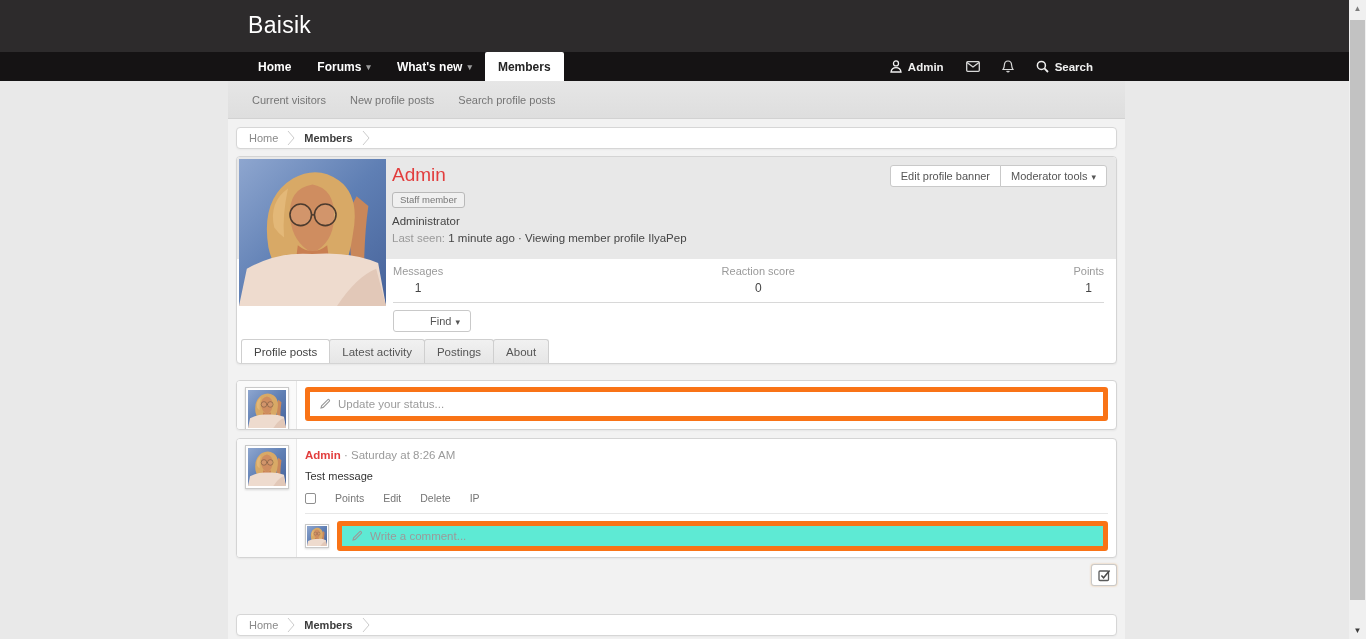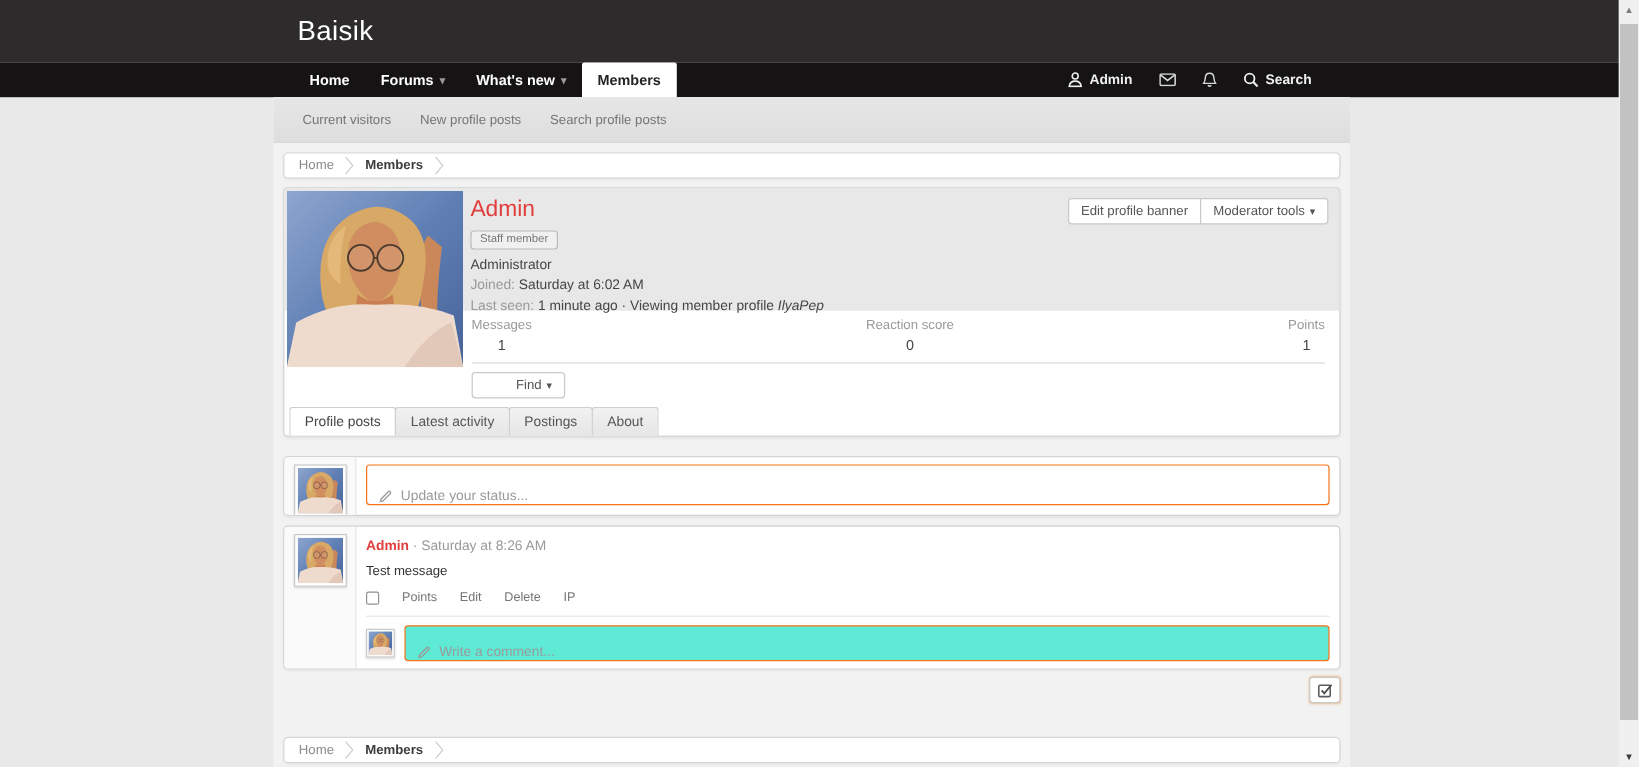--- a/index.html
+++ b/index.html
@@ -41,21 +41,21 @@
   
   .profile-block { position:relative; margin-top:7px; height:208px; background:#fff; border:1px solid #d4d4d4; border-radius:4px; box-shadow:0 1px 2px rgba(0,0,0,0.05); }
   .banner { height:102px; background:#e8e8e8; border-radius:3px 3px 0 0; }
   .avatar-lg { position:absolute; left:2px; top:2px; width:147px; height:147px; cursor:pointer; }
   .profile-info { position:absolute; left:155px; top:7px; }
   .username { color:#e23d3d; font-size:19px; font-weight:400; }
   .staff-badge { display:inline-block; margin-top:6px; font-size:9.5px; color:#777; border:1px solid #b9b9b9; border-radius:3px; padding:1px 7px 2px; background:rgba(255,255,255,0.35); }
   .role { margin-top:7px; font-size:11.5px; color:#454545; }
   .meta-line { margin-top:5px; font-size:11.5px; color:#9a9a9a; }
   .meta-line .val { color:#454545; }
-  .meta-line .target { color:#454545; font-style:italic; }
+  .meta-line .target { color:#454545; }
   .banner-buttons { position:absolute; right:9px; top:8px; display:flex; }
   .btn { background:#fff; border:1px solid #c9c9c9; color:#555; font-size:11px; padding:4px 10px; cursor:pointer; font-family:inherit; }
   .btn .caret { font-size:9px; color:#555; margin-left:4px; }
   .btn-left { border-radius:3px 0 0 3px; }
   .btn-right { border-radius:0 3px 3px 0; margin-left:-1px; }
   .stats { position:absolute; left:156px; right:12px; top:108px; display:flex; justify-content:space-between; }
   .stat { text-align:center; }
   .stat-label { font-size:11px; color:#9a9a9a; }
   .stat-value { font-size:12px; color:#454545; margin-top:4px; }
   .stats-divider { position:absolute; left:156px; right:12px; top:145px; border-top:1px solid #d8d8d8; }
@@ -68,21 +68,21 @@
   .flex-block { margin-top:16px; display:flex; background:#fff; border:1px solid #d4d4d4; border-radius:4px; box-shadow:0 1px 2px rgba(0,0,0,0.05); overflow:hidden; }
   .post-block { margin-top:8px; }
   .side-col { width:60px; background:#fafafa; border-right:1px solid #e7e7e7; display:flex; justify-content:center; padding-top:6px; position:relative; }
   .status-block { height:50px; }
   .post-block { height:120px; }
   .avatar-frame { background:#fff; border:1px solid #c9c9c9; padding:2px; box-shadow:0 1px 2px rgba(0,0,0,0.15); height:min-content; cursor:pointer; }
   .avatar-sm { width:38px; height:38px; display:block; }
   .avatar-xs { width:20px; height:20px; display:block; }
   .block-main { flex:1; display:flex; flex-direction:column; padding:6px 8px 8px 8px; }
   .status-block .block-main { justify-content:center; }
-  .input-box { display:flex; align-items:flex-end; border:1px solid #f97316; border-radius:3px; background:#fff; height:30px; padding:0 9px; flex:1; }
+  .input-box { display:flex; align-items:center; border:5px solid #f97316; border-radius:3px; background:#fff; height:30px; padding:0 9px; flex:1; }
   .input-box svg { flex:0 0 auto; margin-right:7px; }
   .input-box input { border:none; outline:none; flex:1; font-size:11.5px; color:#555; background:transparent; font-family:inherit; }
   .input-box input::placeholder { color:#9a9a9a; opacity:1; }
 
   .post-header { font-size:11.5px; margin-top:4px; }
   .post-author { color:#e23d3d; font-weight:bold; cursor:pointer; }
   .post-time { color:#9a9a9a; }
   .post-message { font-size:11px; color:#333; margin-top:9px; }
   .post-actions { display:flex; align-items:center; margin-top:10px; }
   .sel-box { width:11px; height:11px; border:1px solid #8f8f8f; border-radius:2px; background:#fff; cursor:pointer; }
@@ -209,24 +209,20 @@
       <div class="banner"></div>
       <svg class="avatar-lg">
           <use href="#avatar-art"></use>
         </svg>
 
       <div class="profile-info">
         <div class="username">Admin</div>
         <div class="staff-badge">Staff member</div>
         <div class="role">Administrator</div>
         <div class="meta-line">
-          <span>Joined:</span>
-          <span class="val">Saturday at 6:02 AM</span>
-        </div>
-        <div class="meta-line">
           <span>Last seen:</span>
           <span class="val">1 minute ago</span>
           <span class="val">·</span>
           <span class="val">Viewing member profile</span>
           <span class="target">IlyaPep</span>
         </div>
       </div>
 
       <div class="banner-buttons">
         <button class="btn btn-left">Edit profile banner</button>

